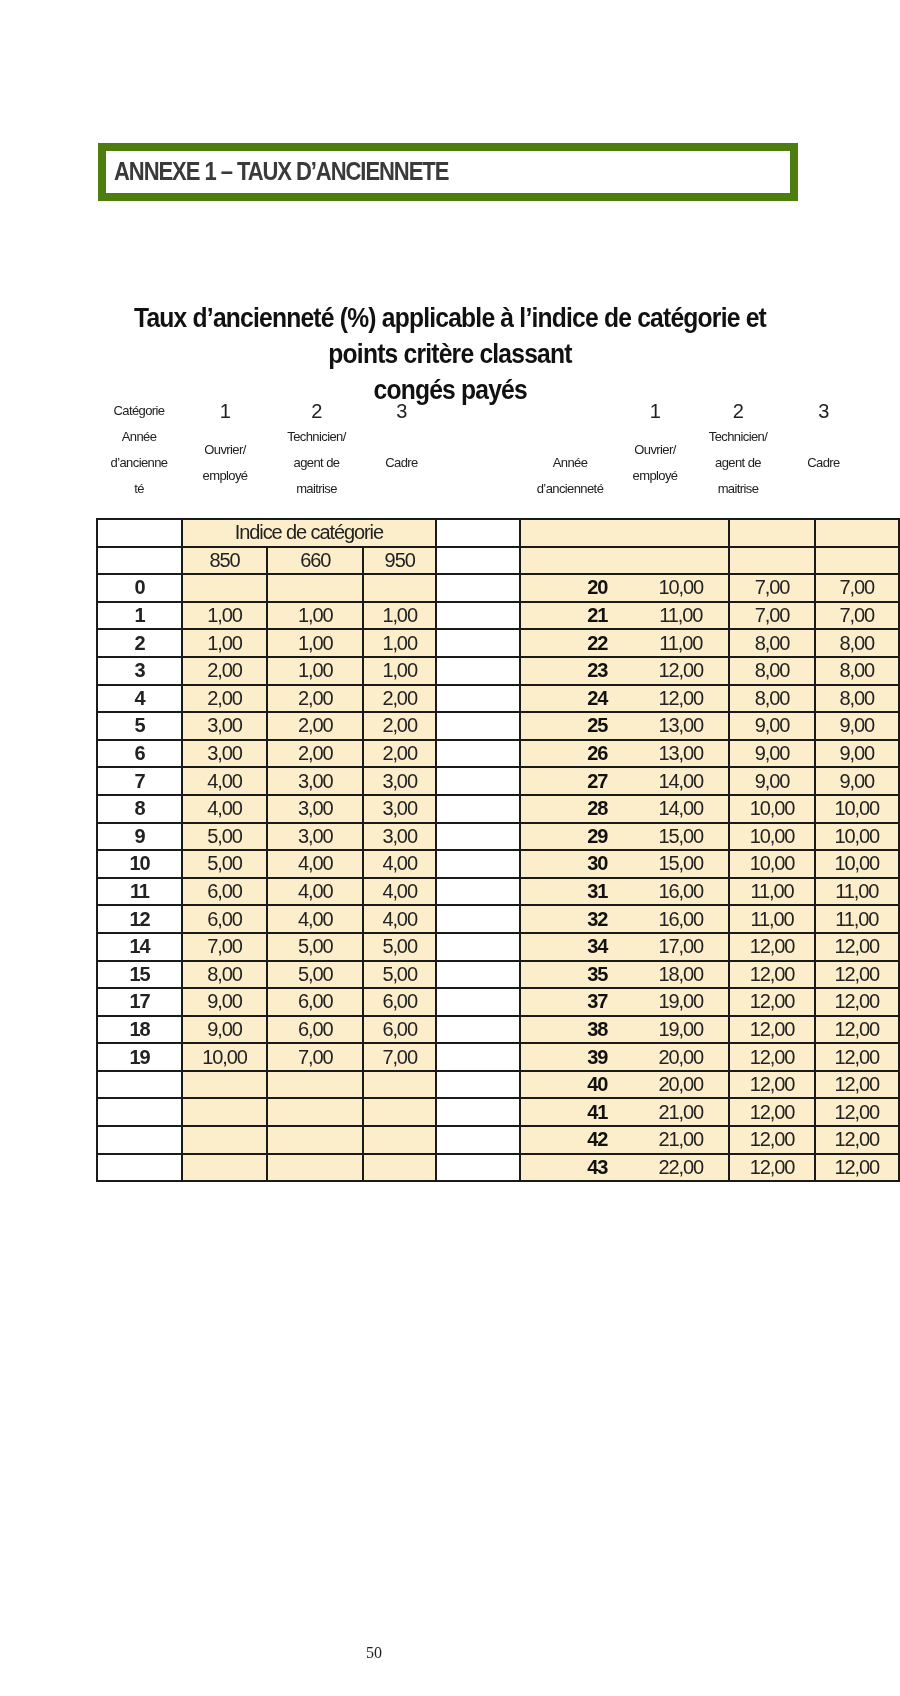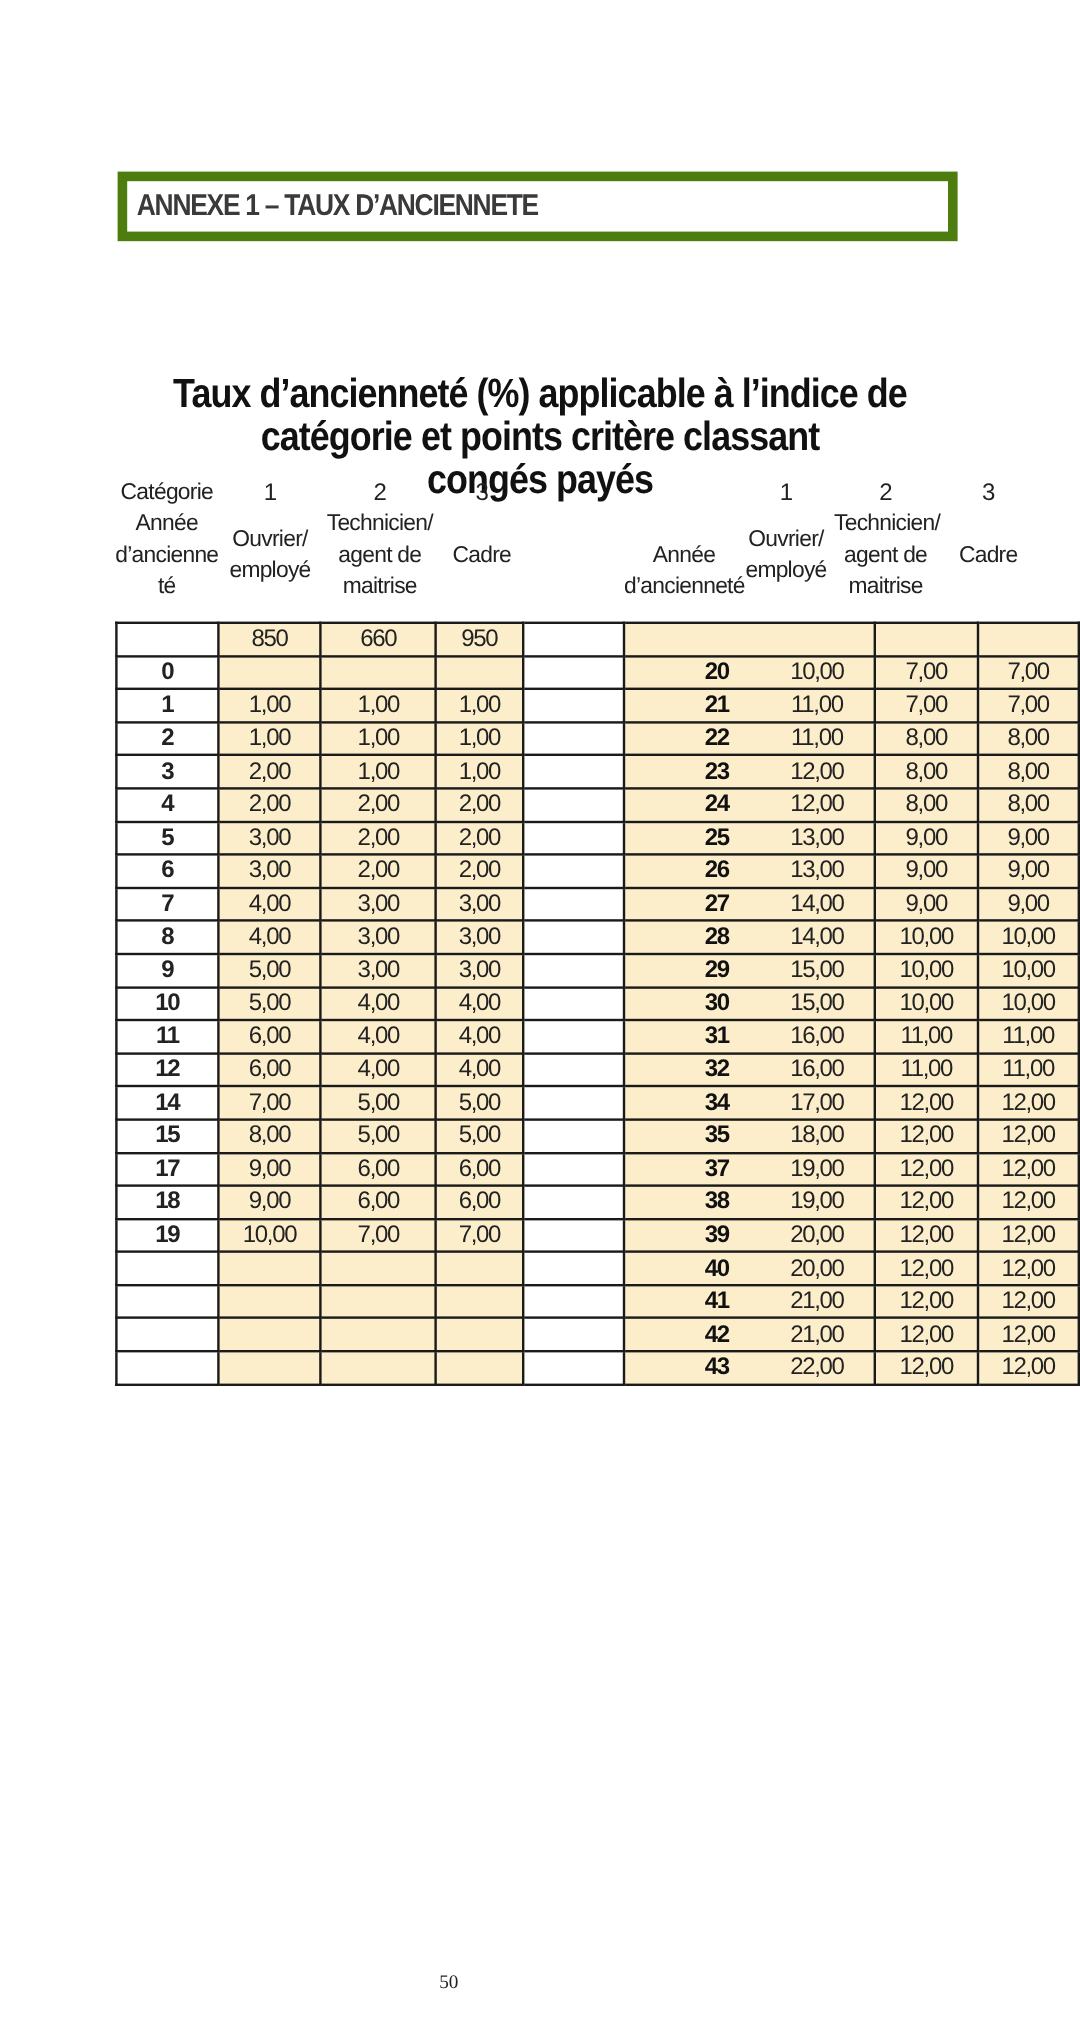--- a/index.html
+++ b/index.html
@@ -5,26 +5,26 @@
   html, body { margin: 0; padding: 0; background: #ffffff; }
   body { width: 900px; height: 1696px; position: relative; overflow: hidden;
          font-family: "Liberation Sans", sans-serif; color: #111; }
 
   .annex-box { position: absolute; left: 98px; top: 143px; width: 700px; height: 58px;
                border: 8px solid #4d7c0f; box-sizing: border-box; }
   .annex-title { position: absolute; left: 8px; top: 6px; font-size: 25px; font-weight: bold;
                  color: #3a3a3a; letter-spacing: -1.2px; transform: scaleX(0.88); transform-origin: left top;
                  white-space: nowrap; }
 
-  .subtitle { position: absolute; left: 60px; top: 310px; width: 780px; text-align: center;
-              font-size: 34px; font-weight: bold; line-height: 36px; color: #111;
+  .subtitle { position: absolute; left: 60px; top: 300px; width: 780px; text-align: center;
+              font-size: 28px; font-weight: bold; line-height: 36px; color: #111;
               letter-spacing: -0.9px; }
   .subtitle span { display: inline-block; transform: scaleX(0.88); }
 
-  .hdr { position: absolute; font-size: 19px; color: #222; text-align: center;
+  .hdr { position: absolute; font-size: 13px; color: #222; text-align: center;
          letter-spacing: -0.6px; line-height: 26px; }
   .hdr-num { font-size: 20px; }
 
   table.grid { position: absolute; left: 96px; top: 518px; border-collapse: collapse;
                table-layout: fixed; }
   table.grid td { border: 2px solid #1a1a1a; height: 27.6px; padding: 0; text-align: center;
                   font-size: 20px; letter-spacing: -1.1px; color: #222; box-sizing: border-box;
                   white-space: nowrap; }
   td.cream { background: #fdeecb; }
   td.white { background: #ffffff; }
@@ -101,20 +101,28 @@
       <col style="width:97px">
       <col style="width:73px">
     <col style="width:86px">
     <col style="width:171px">
       <col style="width:86px">
       <col style="width:85px">
   </colgroup>
   <tbody id="grid-body">
     <tr>
       <td class="white"></td>
+      <td class="cream" colspan="3">Indice de catégorie</td>
+      <td class="white"></td>
+      <td class="cream"></td>
+      <td class="cream"></td>
+      <td class="cream"></td>
+    </tr>
+    <tr>
+      <td class="white"></td>
       <td class="cream">850</td>
       <td class="cream">660</td>
       <td class="cream">950</td>
       <td class="white"></td>
       <td class="cream"></td>
       <td class="cream"></td>
       <td class="cream"></td>
     </tr>
   <tr>
         <td class="white year">0</td>

